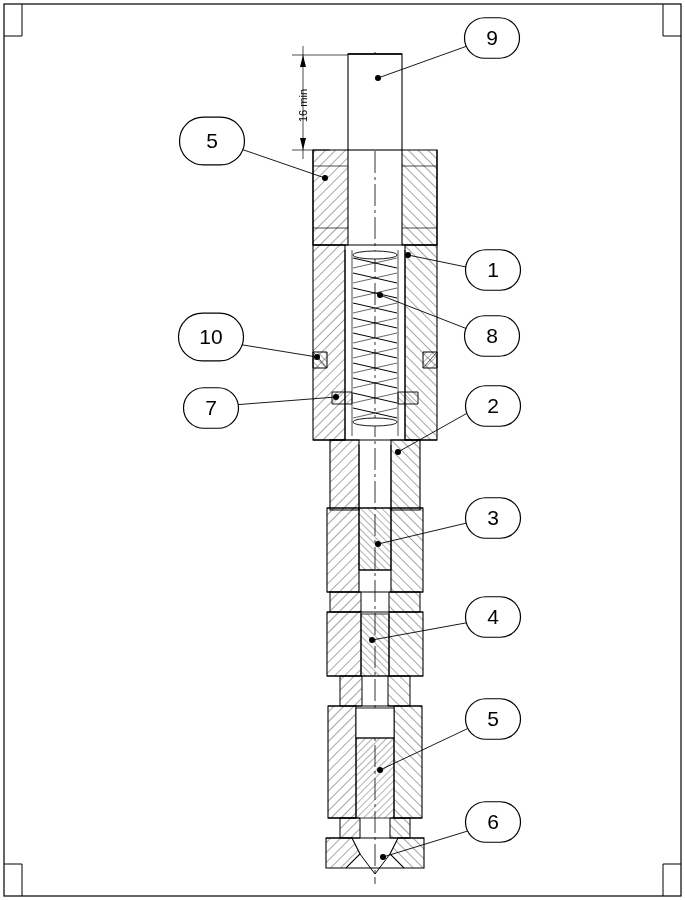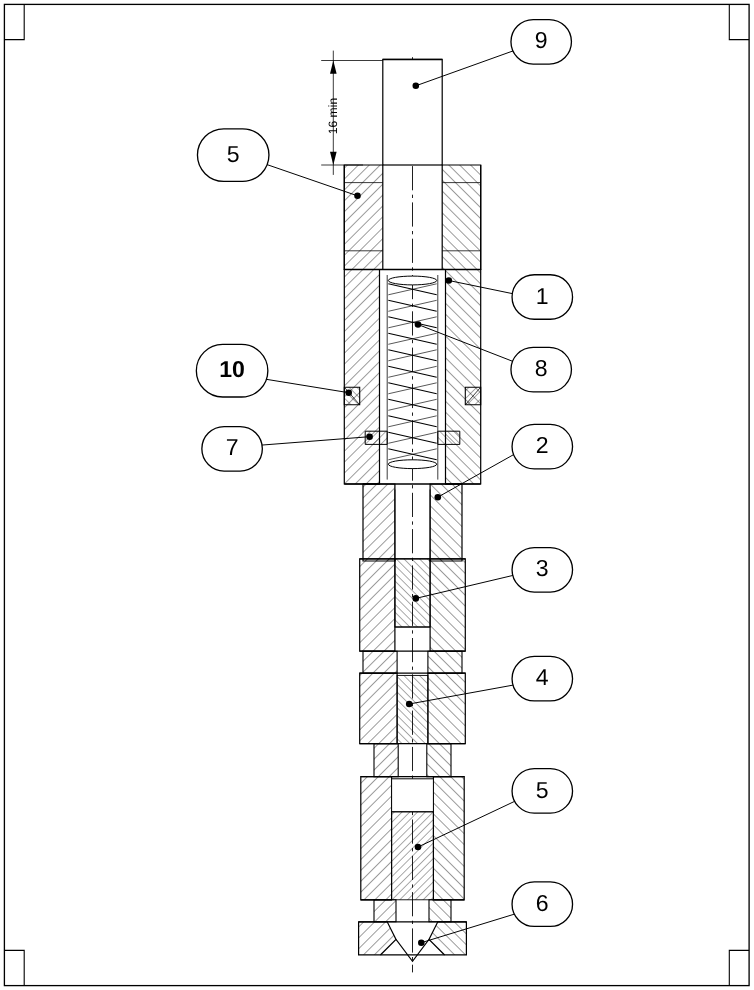--- a/index.html
+++ b/index.html
@@ -226,21 +226,21 @@
 
   </svg>
 
   <div class="dimtext" style="left:297px; top:122px; transform:rotate(-90deg);">16 min</div>
 
   <div id="balloon-labels">
       <div class="lbl" style="left: 462px; top: 27px; width: 60px;">9</div>
       <div class="lbl" style="left: 182px; top: 130px; width: 60px;">5</div>
       <div class="lbl" style="left: 463px; top: 259px; width: 60px;">1</div>
       <div class="lbl" style="left: 462px; top: 325px; width: 60px;">8</div>
-      <div class="lbl" style="left: 181px; top: 326px; width: 60px; font-weight: bold;">10</div>
+      <div class="lbl" style="left: 181px; top: 326px; width: 60px;">10</div>
       <div class="lbl" style="left: 181px; top: 397px; width: 60px;">7</div>
       <div class="lbl" style="left: 463px; top: 395px; width: 60px;">2</div>
       <div class="lbl" style="left: 463px; top: 507px; width: 60px;">3</div>
       <div class="lbl" style="left: 463px; top: 606px; width: 60px;">4</div>
       <div class="lbl" style="left: 463px; top: 708px; width: 60px;">5</div>
       <div class="lbl" style="left: 463px; top: 811px; width: 60px;">6</div>
     </div>
 
 </div>
 

